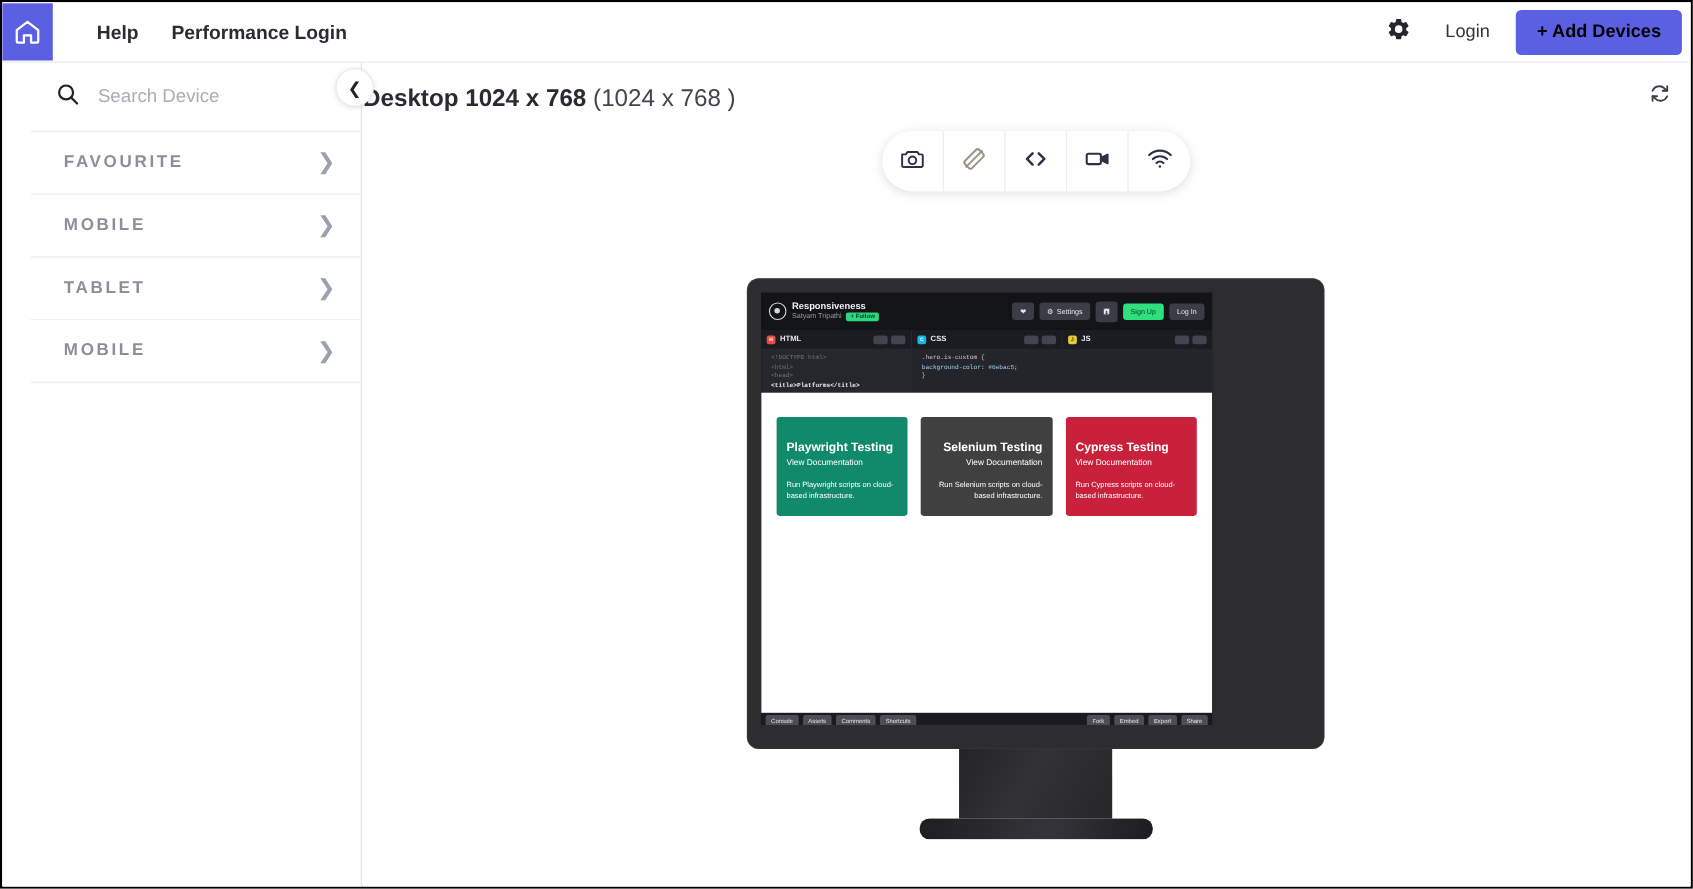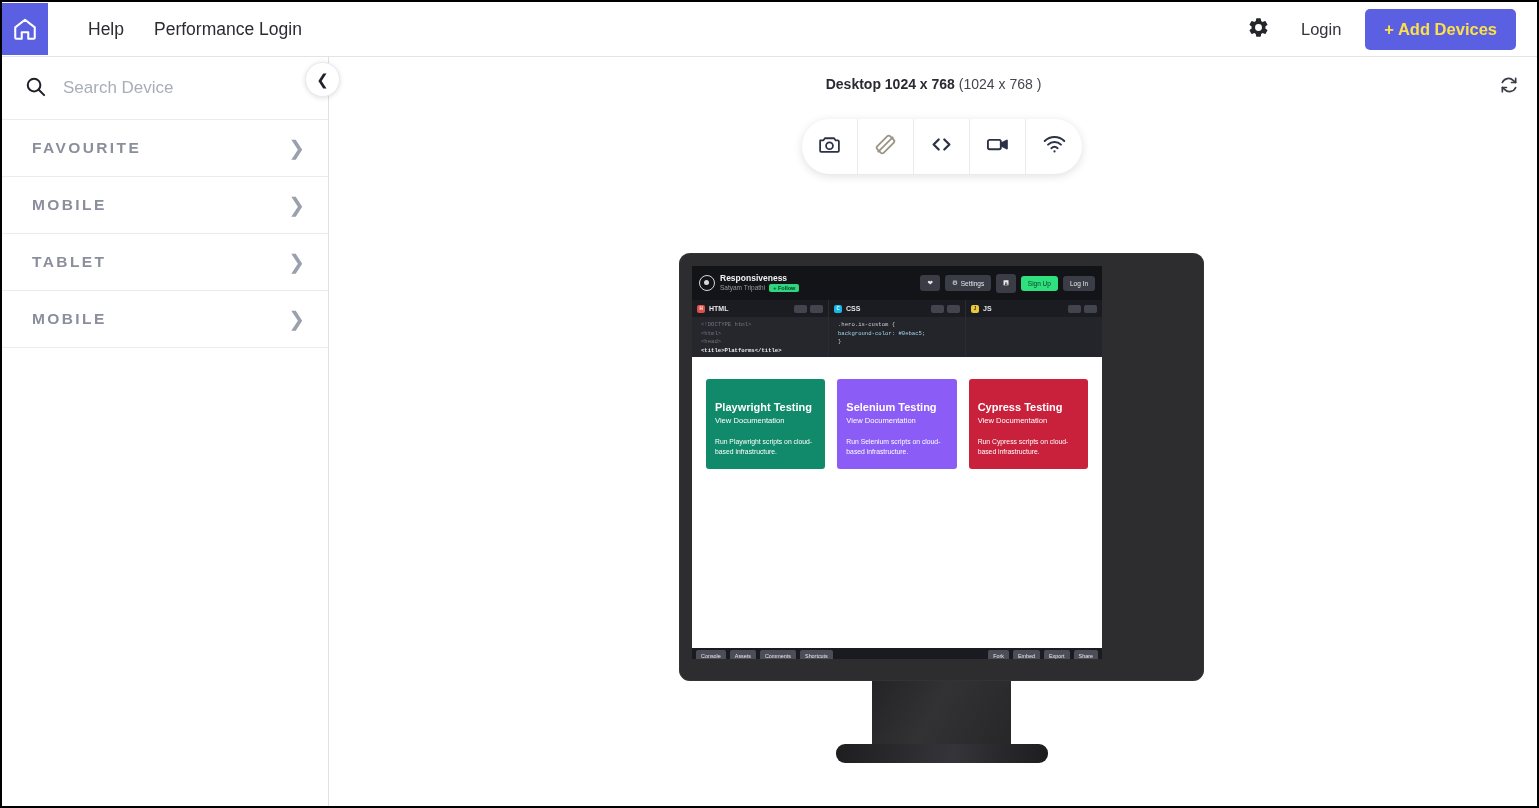--- a/index.html
+++ b/index.html
@@ -29,46 +29,48 @@
     width: 46px; height: 52px;
     background: #5b60e3;
     display: flex; align-items: center; justify-content: center;
     cursor: pointer; flex: 0 0 auto;
   }
   .home-btn svg { display:block; }
   .nav-link {
     font-size: 17.5px; color: #2b2b32;
     margin-left: 30px; cursor: pointer;
     white-space: nowrap;
+    font-weight: bold;
   }
   .nav-link.first { margin-left: 40px; }
   .topbar-right {
     margin-left: auto; display: flex; align-items: center; gap: 0px;
-    padding-right: 21px;
+    padding-right: 8px;
   }
   .gear-btn {
     width: 40px; height: 40px; display:flex; align-items:center;
     justify-content:center; cursor:pointer;
   }
   .login-link {
     font-size: 16.5px; color: #33333a; margin: 0 24px 0 22px; cursor:pointer;
   }
   .add-devices {
-    background: #5b60e3; color: #fde047;
+    background: #5b60e3; color: #000000;
     font-size: 16.5px; font-weight: bold;
     padding: 11px 19px; border-radius: 5px;
     cursor: pointer; white-space: nowrap;
   }
 
   
   .sidebar {
     position: absolute; top: 55px; left: 0;
     width: 327px; height: 751px;
     background: #fff;
     border-right: 1px solid #e0e0e6;
+    padding-left: 26px;
   }
   .search-row {
     height: 63px; display: flex; align-items: center;
     padding: 0 22px; border-bottom: 1px solid #ececf0;
   }
   .search-icon { flex: 0 0 auto; margin-right: 16px; }
   .search-input {
     border: none; outline: none; font-size: 17px;
     color: #3b3b44; width: 240px;
     font-family: "Liberation Sans", sans-serif;
@@ -97,22 +99,22 @@
     font-size: 15px; color: #22222a;
   }
 
   
   .main {
     position: absolute; top: 55px; left: 328px;
     width: 1207px; height: 751px;
     background: #fff;
   }
   .device-title {
-    text-align: center; padding-top: 19px;
-    font-size: 14px; color: #3a3a42;
+    padding-top: 19px;
+    font-size: 22px; color: #3a3a42;
   }
   .device-title .bold { font-weight: bold; color: #2a2a33; }
   .device-title .dim { color: #45454e; font-weight: normal; }
 
   .refresh-btn {
     position: absolute; right: 13px; top: 15px;
     width: 30px; height: 30px;
     display:flex; align-items:center; justify-content:center;
     cursor: pointer; color: #4a4a55;
   }
@@ -242,21 +244,21 @@
   .hero-text { font-size: 14px; color: #18343a; margin-left: 79px; }
 
   .cards {
     display: flex; gap: 12px; padding: 22px 14px 0 14px;
   }
   .card {
     flex: 1; height: 90px; border-radius: 3px;
     padding: 9px 9px 0 9px; color: #fff;
   }
   .card-green { background: #108a6a; }
-  .card-blue  { background: #8b5cf6; }
+  .card-blue  { background: #404040; text-align: right; }
   .card-red   { background: #c9203c; }
   .card-title { font-size: 11px; font-weight: bold; line-height:1.25;margin-top:13px; }
   .card-link  { font-size: 7.6px; margin-top: 1px; }
   .card-desc  { font-size: 6.8px; margin-top: 12px; line-height: 1.5; }
 
   .ed-foot {
     height: 15px; background: #1a1b20;
     display: flex; align-items: center; padding: 0 4px; gap: 4px;
   }
   .foot-btn {

